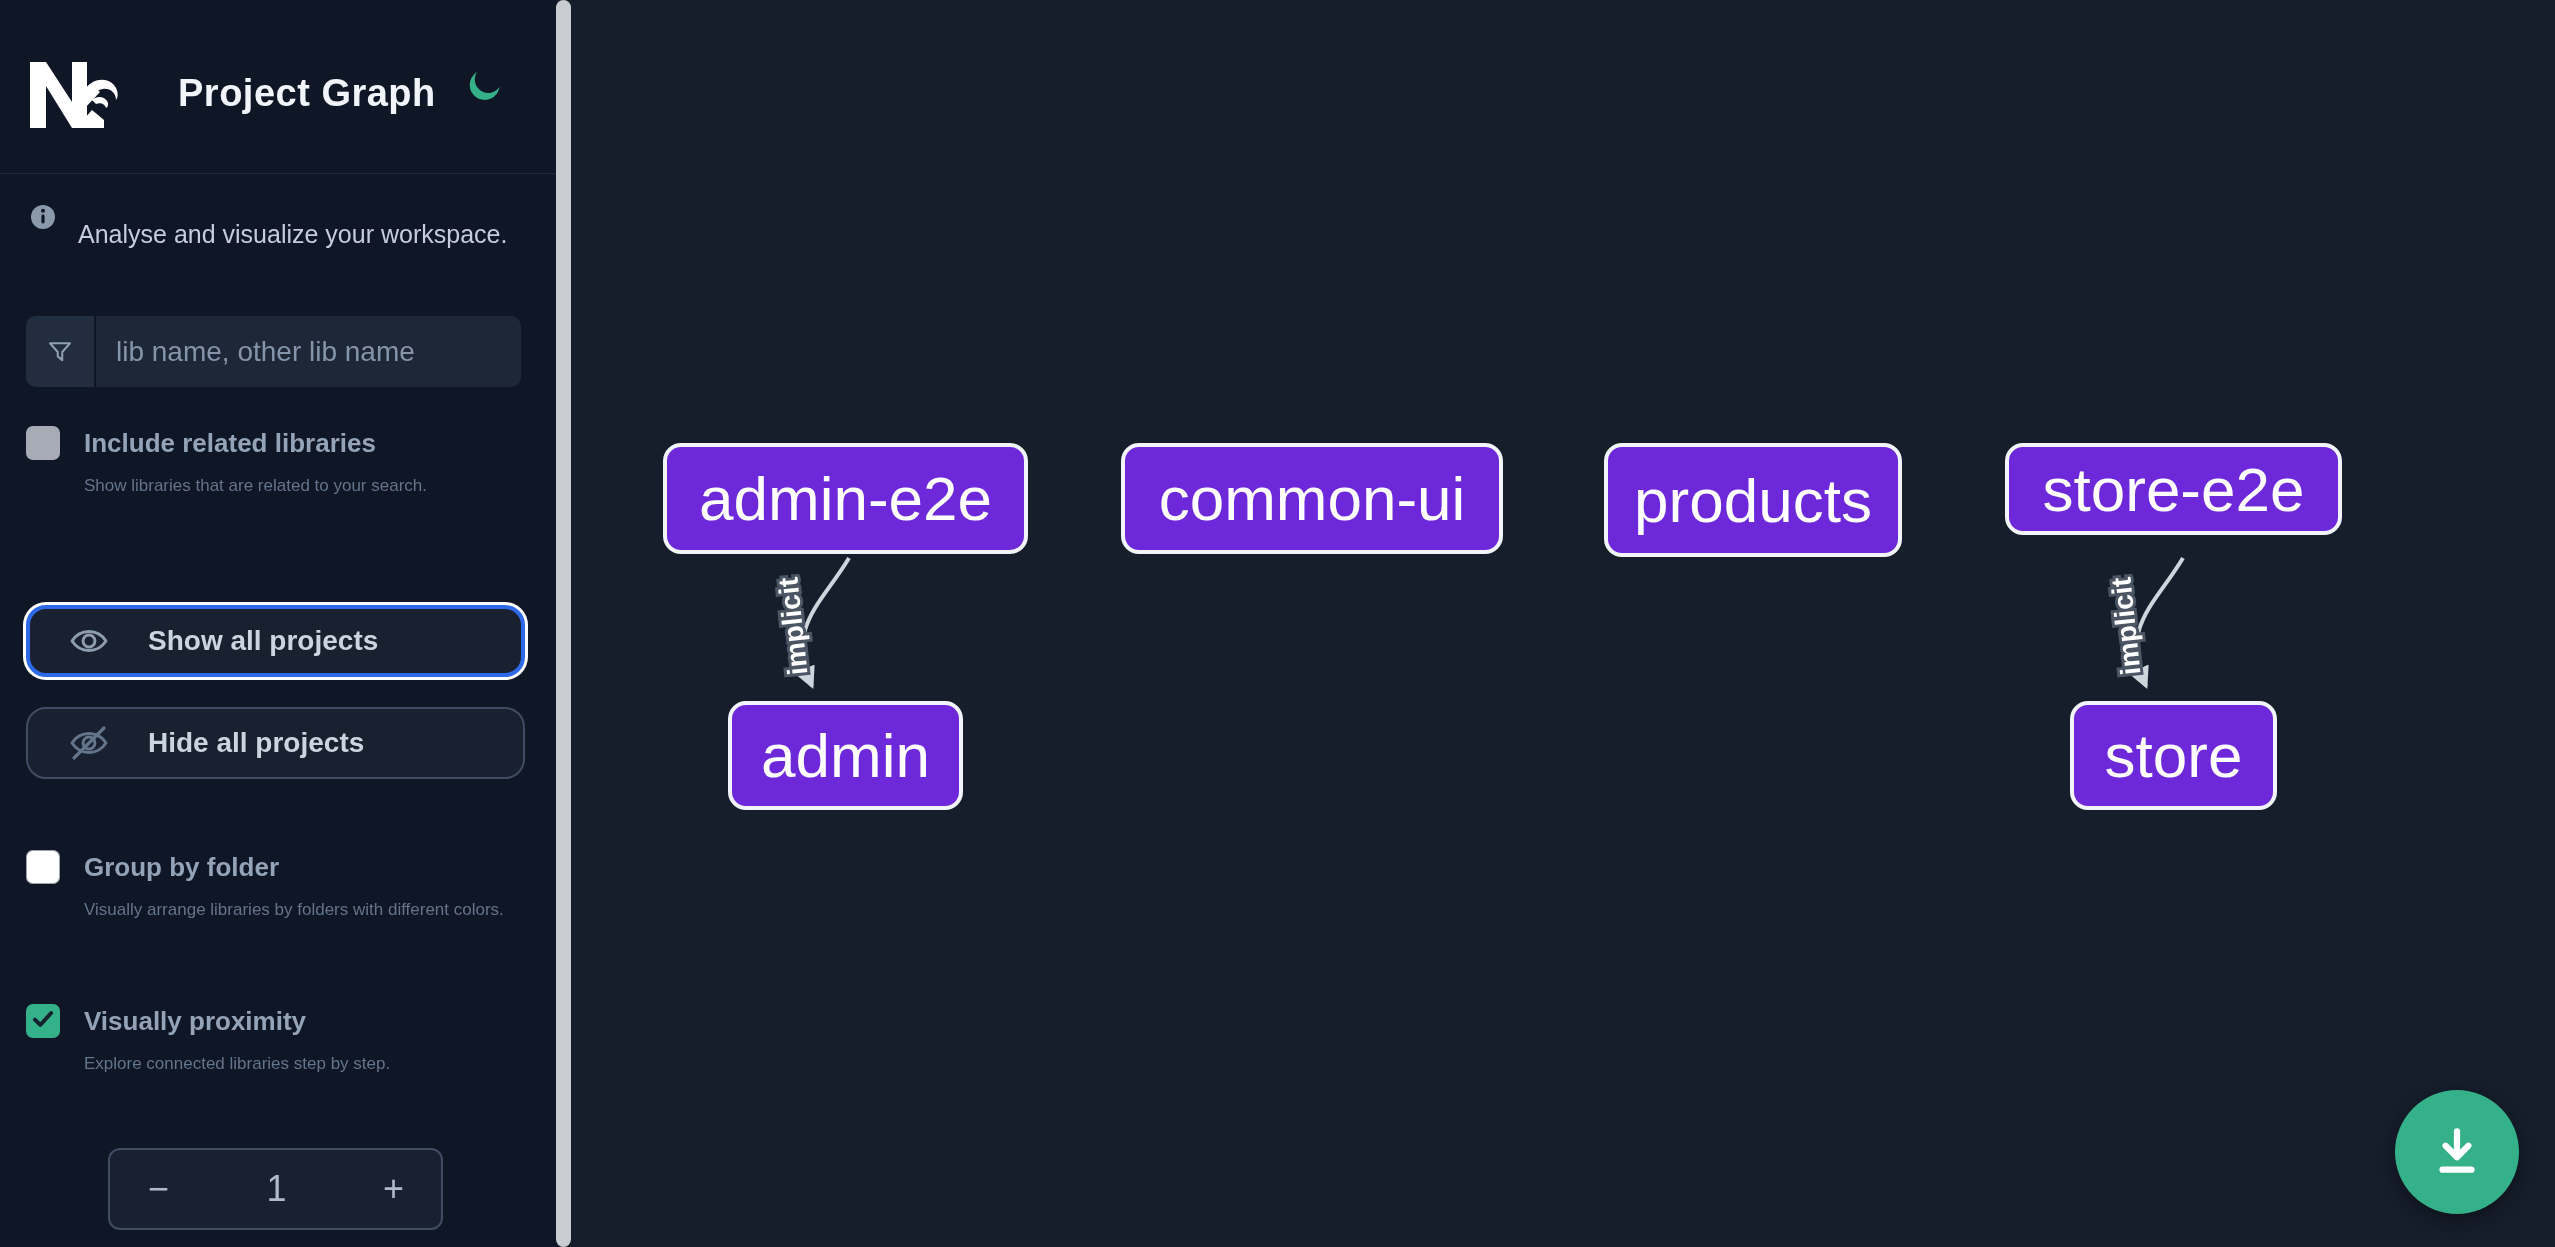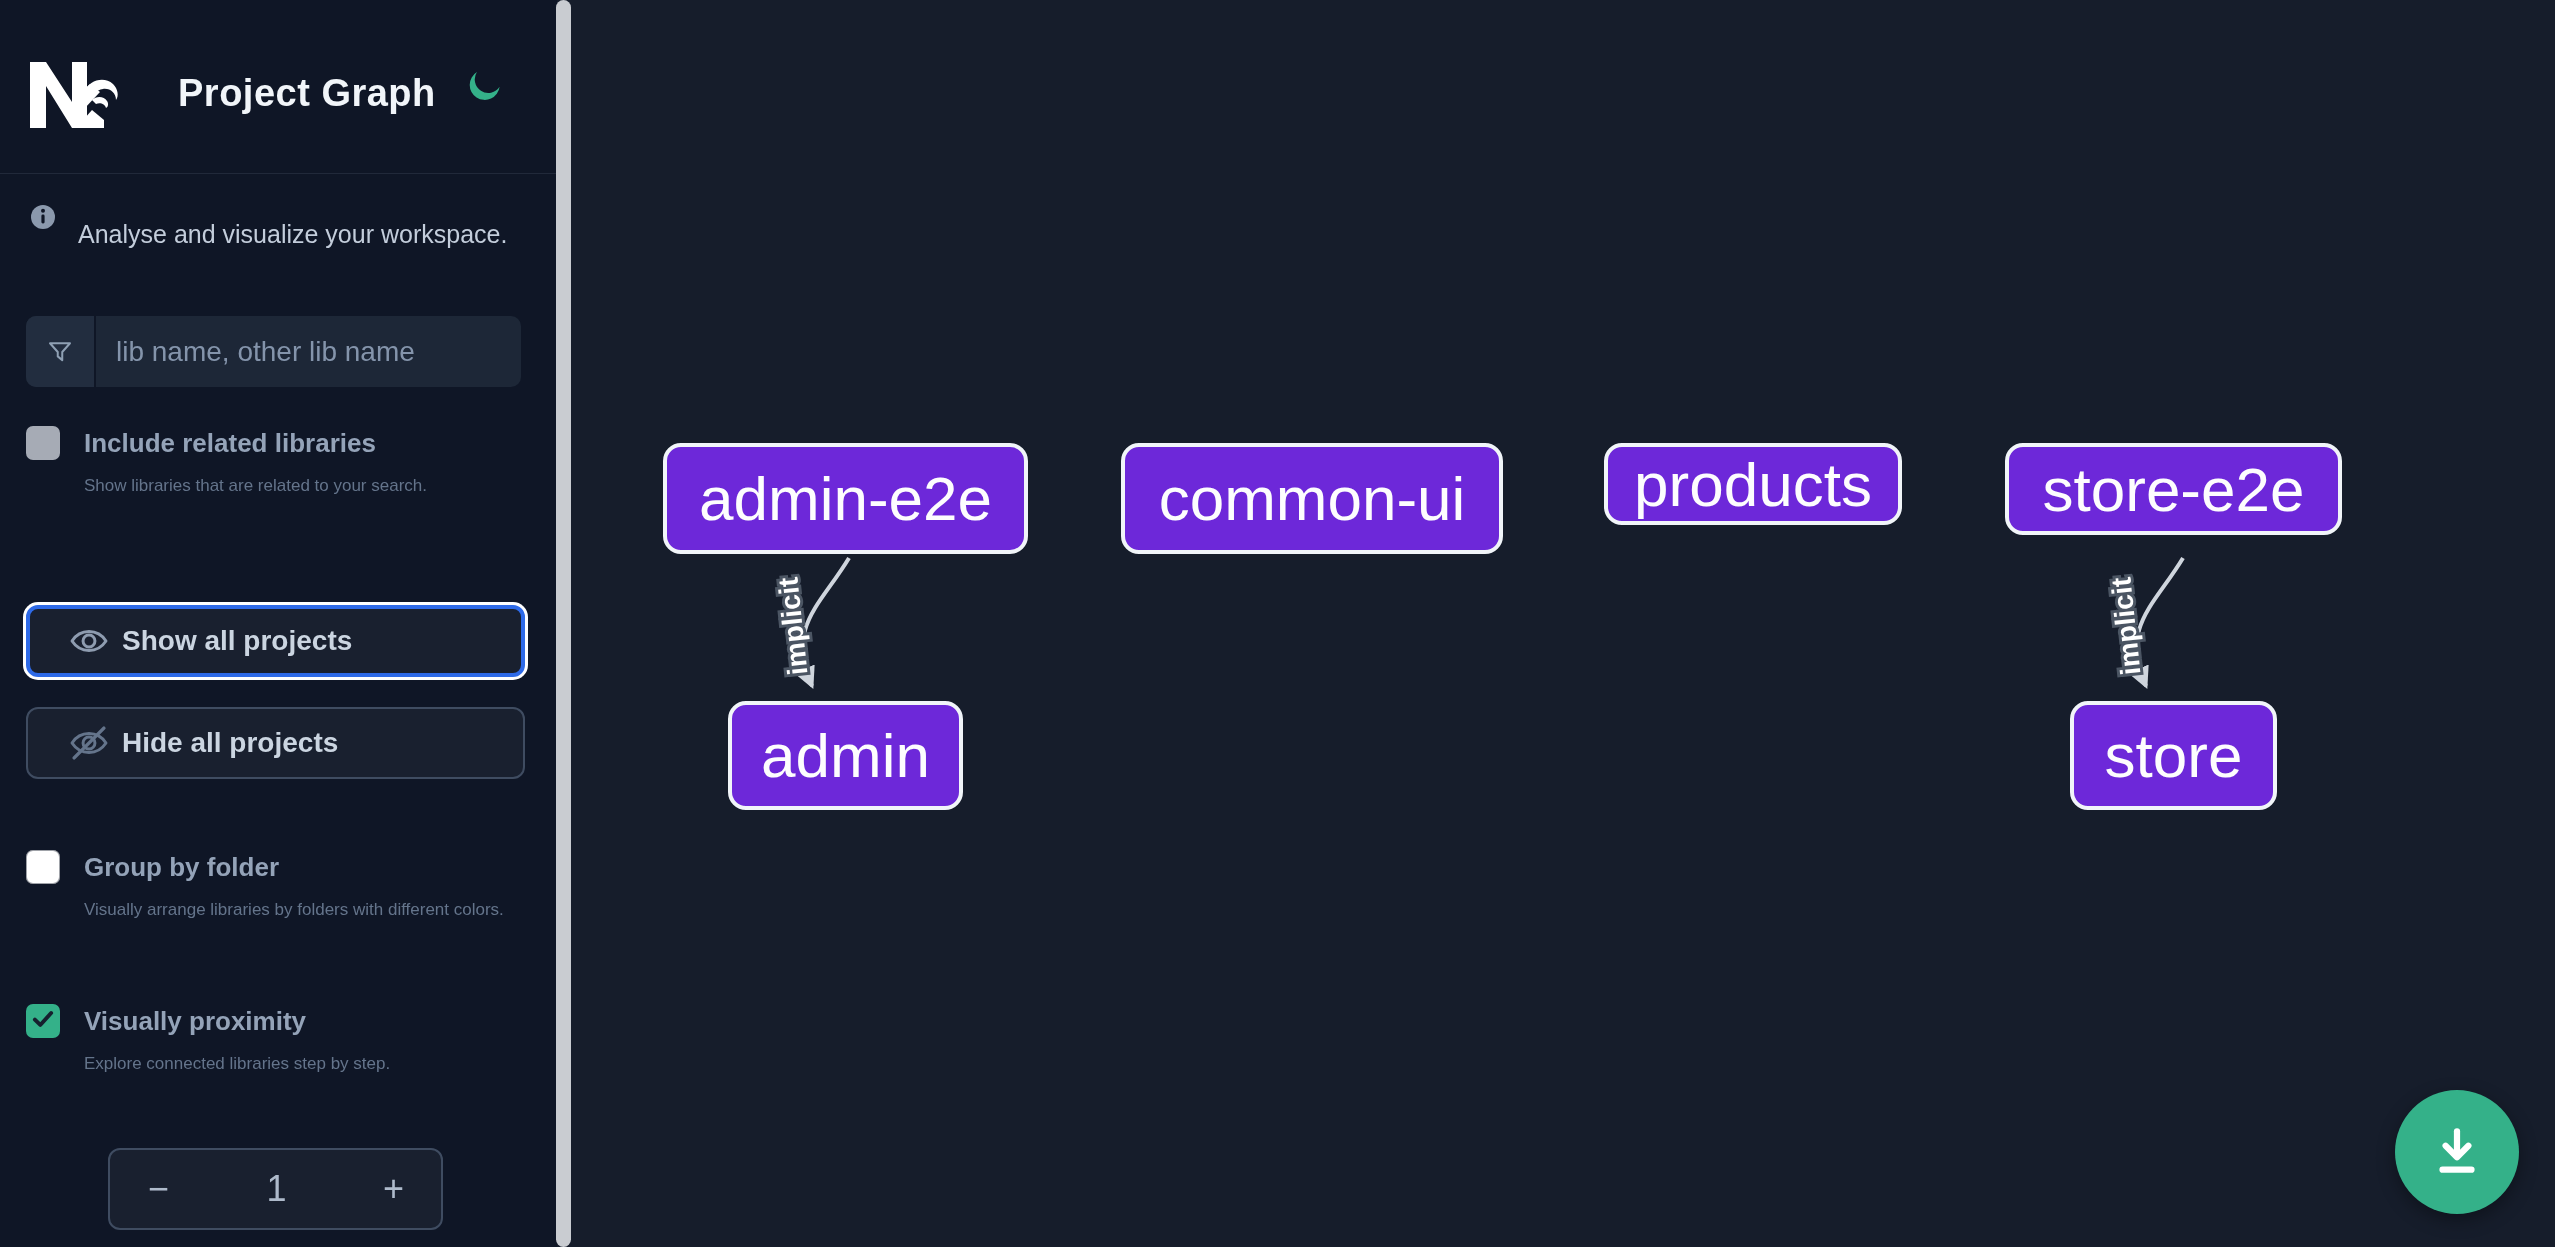--- a/index.html
+++ b/index.html
@@ -50,24 +50,24 @@
     position:absolute; left:0; top:2px; width:34px; height:34px; border-radius:7px; cursor:pointer;
   }
   .cb-gray  { background:#a6abb5; }
   .cb-white { background:#ffffff; box-shadow:0 0 0 1px rgba(15,22,38,0.4) inset; }
   .cb-green { background:#34b189; display:flex; align-items:center; justify-content:center; }
   .check-label { position:absolute; left:58px; top:4px; font-size:26px; font-weight:600; color:#94a3b8; white-space:nowrap; }
   .check-desc  { position:absolute; left:58px; top:42px; width:432px; font-size:17px; line-height:39px; color:#64748b; }
 
   .sb-btn {
     position:absolute; left:26px; width:499px; height:72px;
-    background:#19202f; border:2px solid #3f4c61; border-radius:12px;
+    background:#19202f; border:2px solid #3f4c61; border-radius:20px;
     display:flex; align-items:center; cursor:pointer;
     font-family:inherit; font-size:28px; font-weight:600; color:#cbd5e1;
-    padding-left:40px; gap:12px;
+    padding-left:40px; gap:38px;
   }
   .sb-btn.focused {
     border:4px solid #2e6ae8;
     box-shadow:0 0 0 3px #ffffff;
     padding-left:38px;
   }
   .btn-icon { width:42px; height:42px; flex:0 0 auto; }
 
   .stepper {
     position:absolute; left:108px; top:1148px; width:335px; height:82px;
@@ -124,21 +124,21 @@
     </marker>
   </defs>
   <path class="edge-path" d="M849,558 C820,606 786,626 812,686" marker-end="url(#arrow)"></path>
   <path class="edge-path" d="M2183,558 C2154,606 2120,626 2146,686" marker-end="url(#arrow)"></path>
   <text class="edge-label" transform="translate(795,626) rotate(-96)">implicit</text>
   <text class="edge-label" transform="translate(2128,626) rotate(-96)">implicit</text>
 </svg>
 
 <div class="node" style="left:663px;  top:443px; width:365px; height:111px;">admin-e2e</div>
 <div class="node" style="left:1121px; top:443px; width:382px; height:111px;">common-ui</div>
-<div class="node" style="left:1604px; top:443px; width:298px; height:82px;">products</div>
+<div class="node" style="left:1604px; top:443px; width:298px; height:114px;">products</div>
 <div class="node" style="left:2005px; top:443px; width:337px; height:92px;">store-e2e</div>
 <div class="node" style="left:728px;  top:701px; width:235px; height:109px;">admin</div>
 <div class="node" style="left:2070px; top:701px; width:207px; height:109px;">store</div>
 
 <button class="fab">
   <span>
     <svg width="58" height="58" viewBox="0 0 56 56">
       <g stroke="#ffffff" stroke-width="6" stroke-linecap="round" stroke-linejoin="round" fill="none">
         <path d="M28 9 V32"></path>
         <path d="M17 23 L28 34 L39 23"></path>

